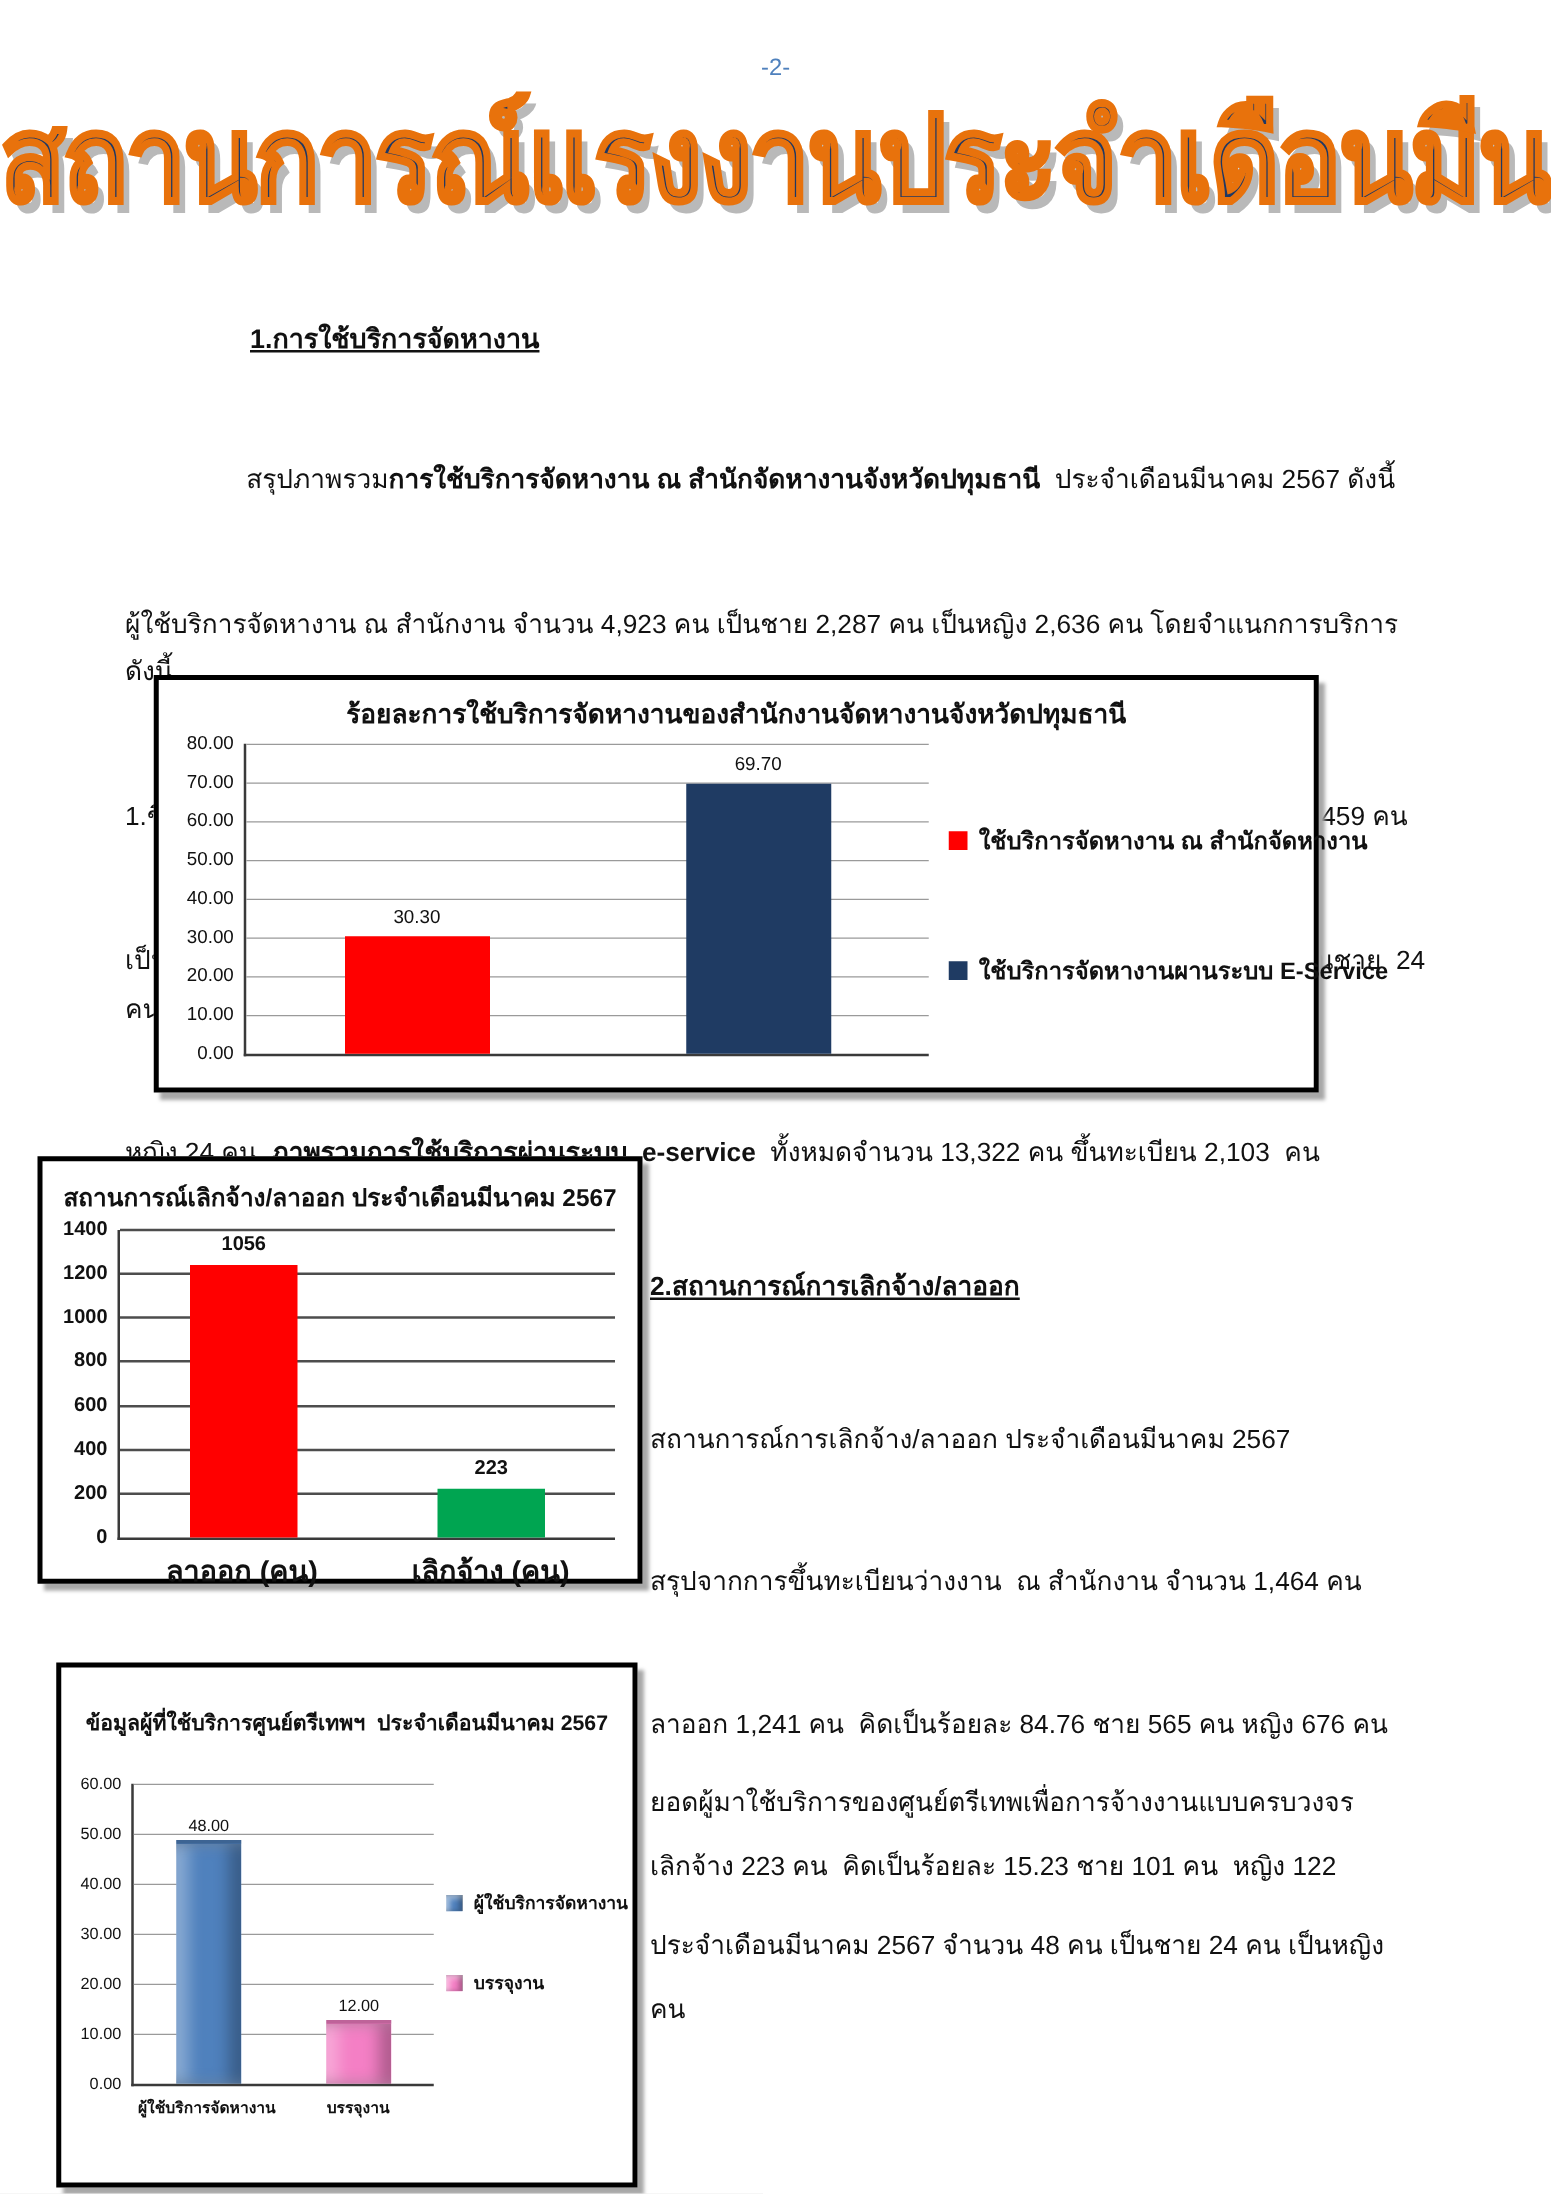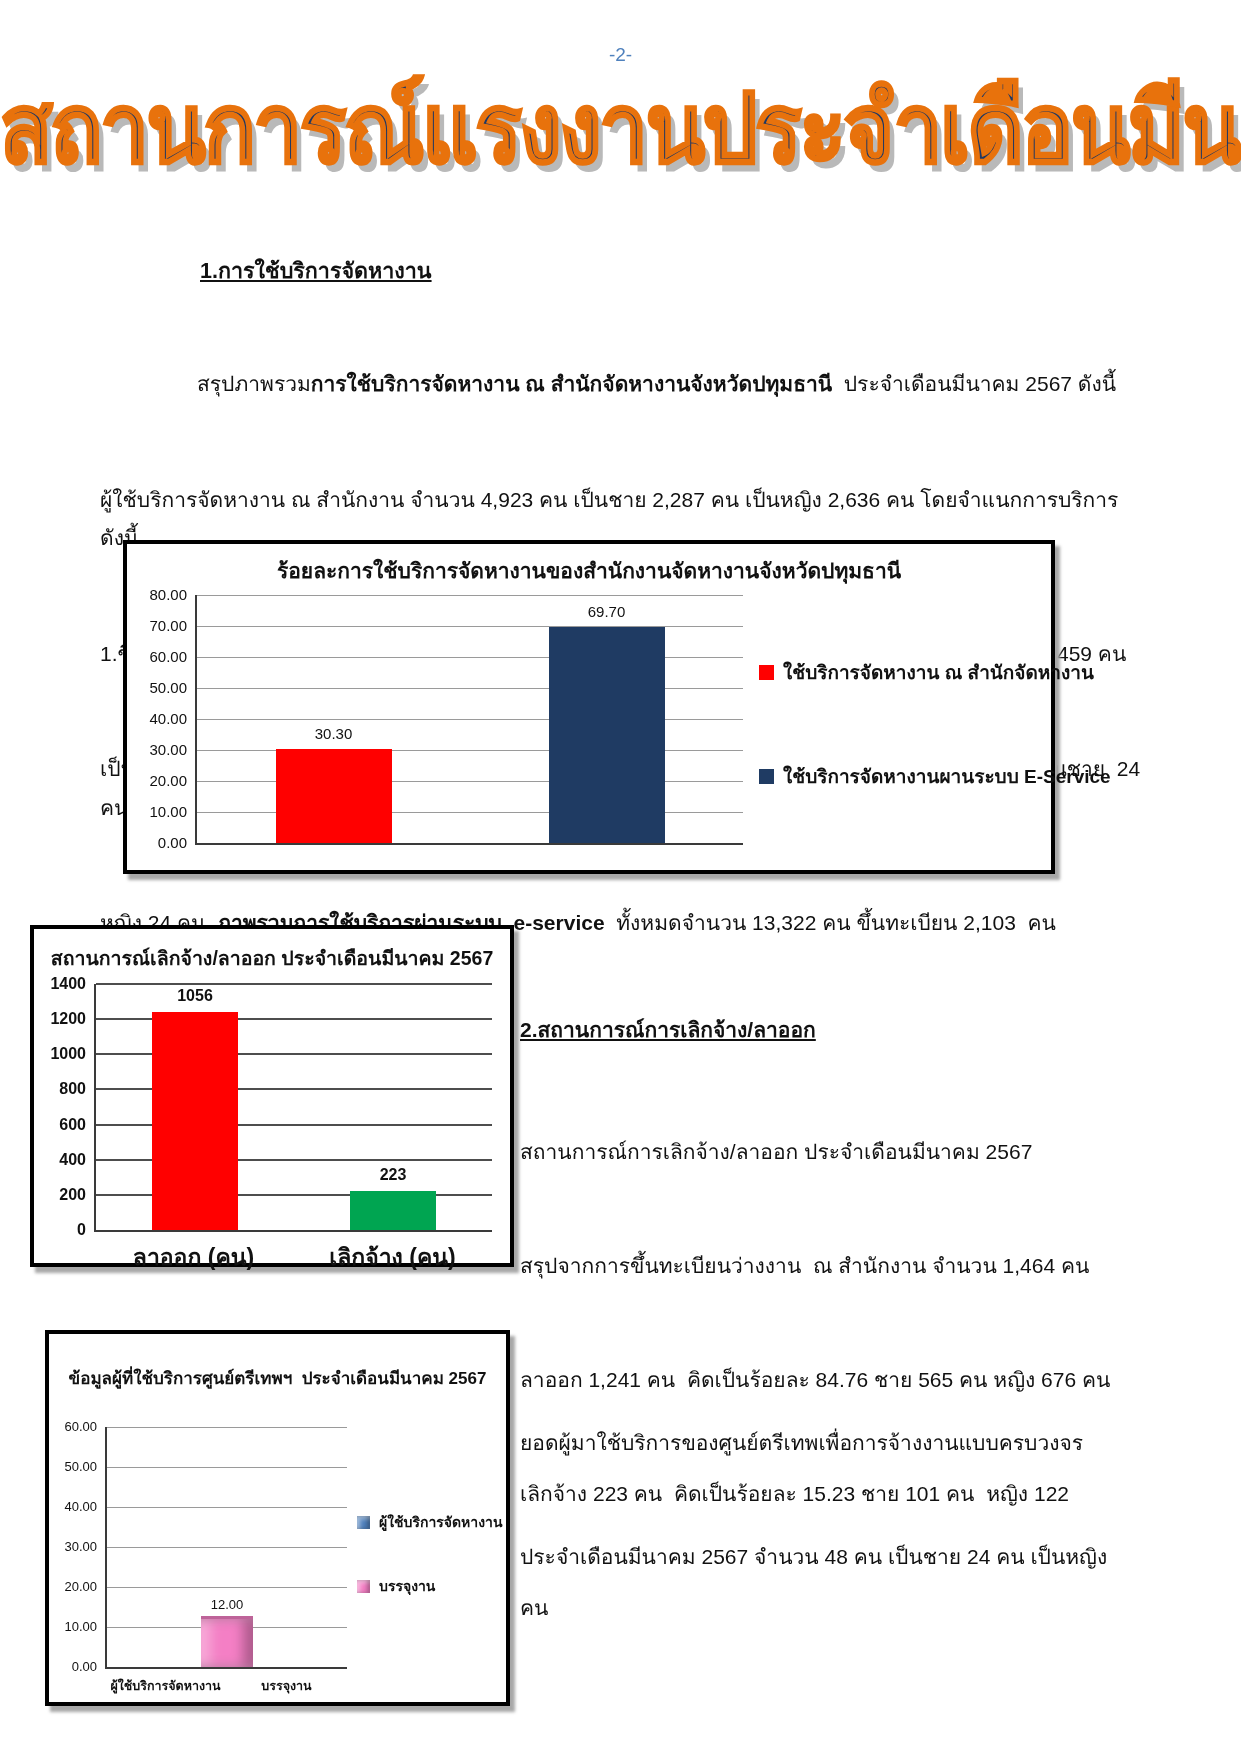--- a/index.html
+++ b/index.html
@@ -32,21 +32,21 @@
     font-size:21px; line-height:38px; white-space:pre-wrap; }
   #sec2-text { top:935px; }
   #sec3-text { top:1348px; }
   .side-heading { font-weight:bold; text-decoration:underline; margin-bottom:8px; }
 
   
   .chart { position:absolute; background:#fff; border:4px solid #000;
     box-shadow:5px 6px 3px #a8a8a8; box-sizing:border-box; }
   #chart-a { left:123px; top:540px;  width:932px; height:334px; }
   #chart-b { left:30px;  top:925px;  width:484px; height:342px; }
-  #chart-c { left:45px;  top:1330px; width:465px; height:376px; }
+  #chart-c { left:45px;  top:1330px; width:465px; height:420px; }
 
   .chart-title { text-align:center; font-weight:bold; white-space:pre-wrap; }
   #chart-a .chart-title { font-size:21px;   margin:10px 6px 8px; }
   #chart-b .chart-title { font-size:19.5px; margin:14px 6px 10px; }
   #chart-c .chart-title { font-size:17px;   margin:30px 8px 36px; }
 
   .chart-area { display:flex; padding:0 12px 0 4px; }
 
   .yaxis { position:relative; flex:none; }
   #chart-a .yaxis { width:64px; height:248px; }
@@ -234,20 +234,24 @@
       <div class="plotwrap">
         <div class="plot">
             <div class="gridline" style="bottom: calc(16.6667% - 1px);"></div>
             <div class="gridline" style="bottom: calc(33.3333% - 1px);"></div>
             <div class="gridline" style="bottom: calc(50% - 1px);"></div>
             <div class="gridline" style="bottom: calc(66.6667% - 1px);"></div>
             <div class="gridline" style="bottom: calc(83.3333% - 1px);"></div>
             <div class="gridline" style="bottom: calc(100% - 1px);"></div>
             <div class="cols">
               <div class="col">
+                <div class="vlabel" style="bottom: calc(80% + 7px);">48.00</div>
+                <div class="bar" style="height: 80%; background: rgb(79, 129, 189);"></div>
+              </div>
+              <div class="col">
                 <div class="vlabel" style="bottom: calc(20% + 7px);">12.00</div>
                 <div class="bar" style="height: 20%; background: rgb(244, 127, 197);"></div>
               </div>
             </div>
           </div>
         <div class="xlabels">
             <div class="xlabel">ผู้ใช้บริการจัดหางาน</div>
             <div class="xlabel">บรรจุงาน</div>
           </div>
       </div>

